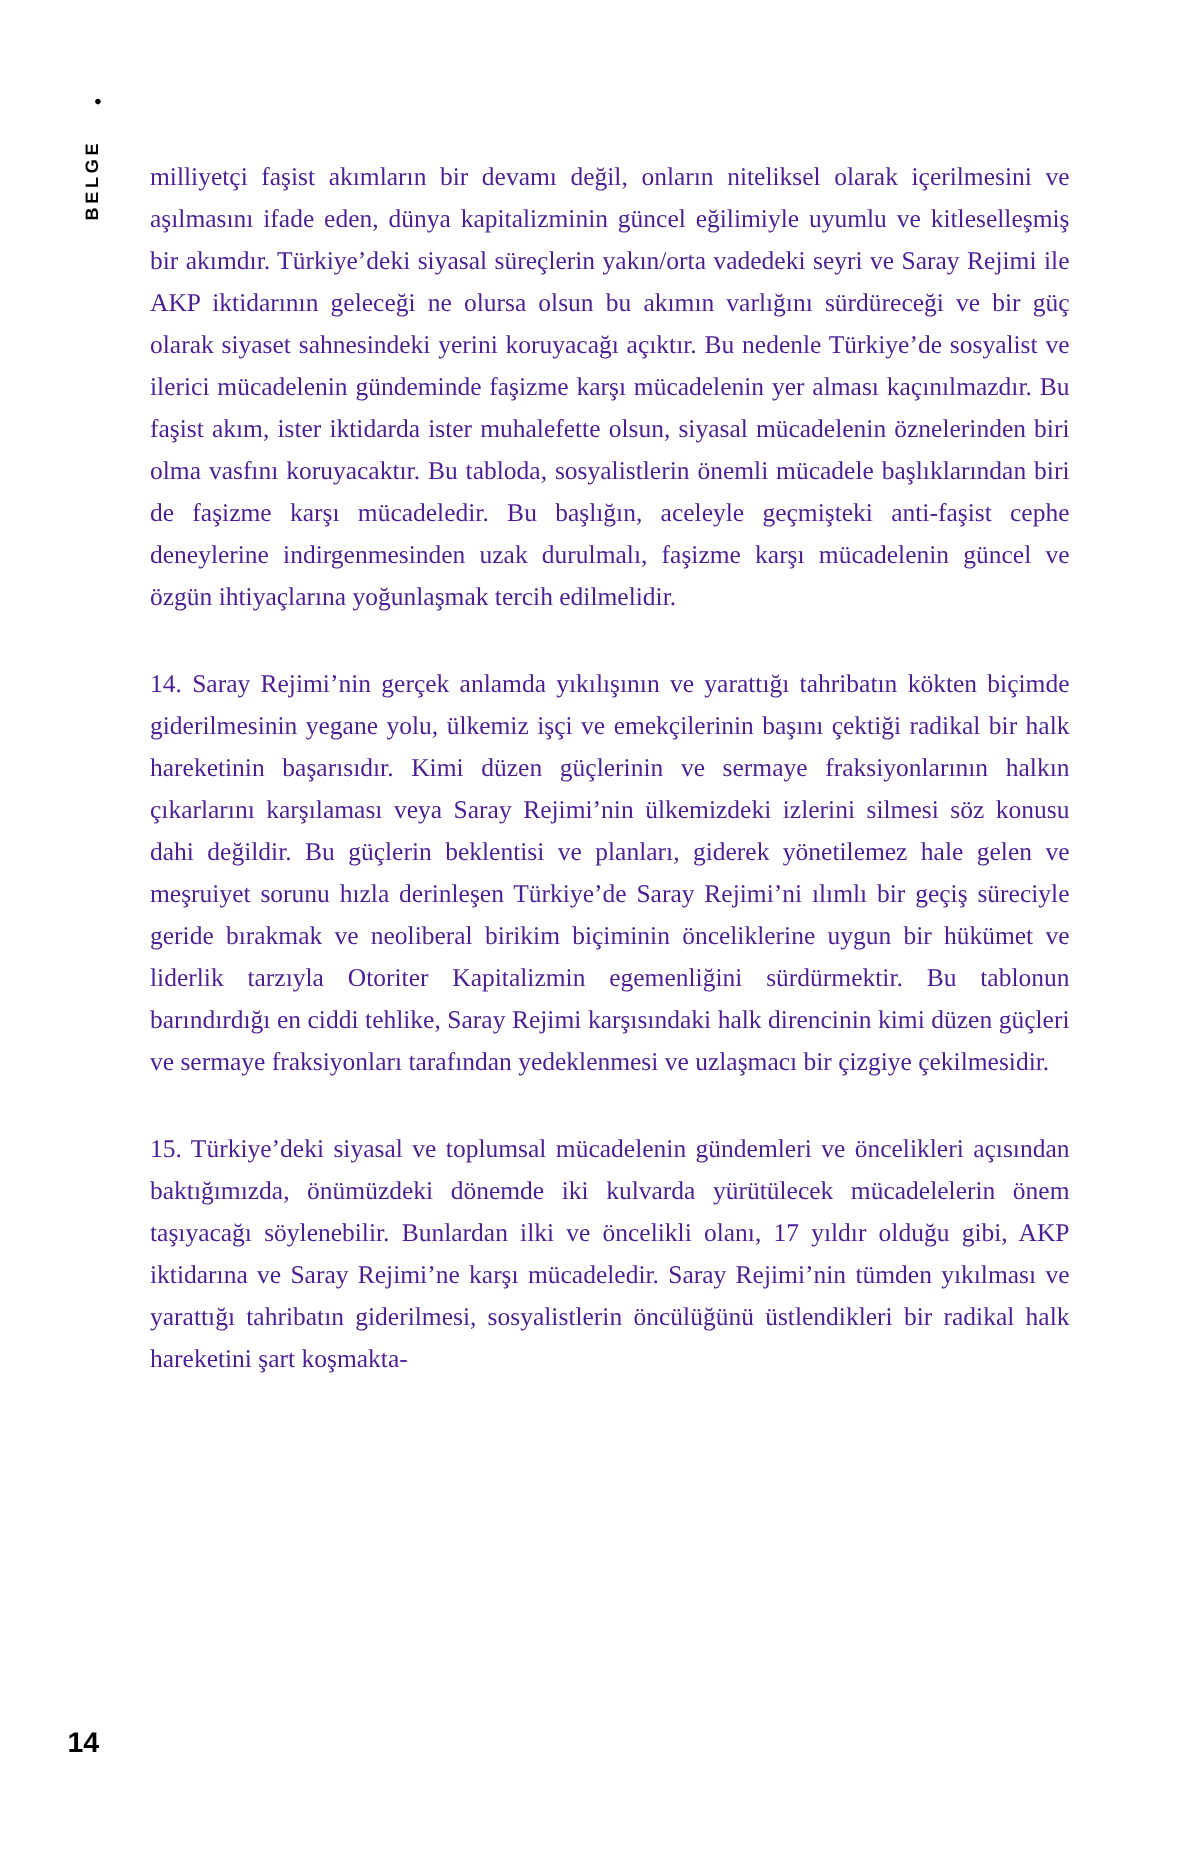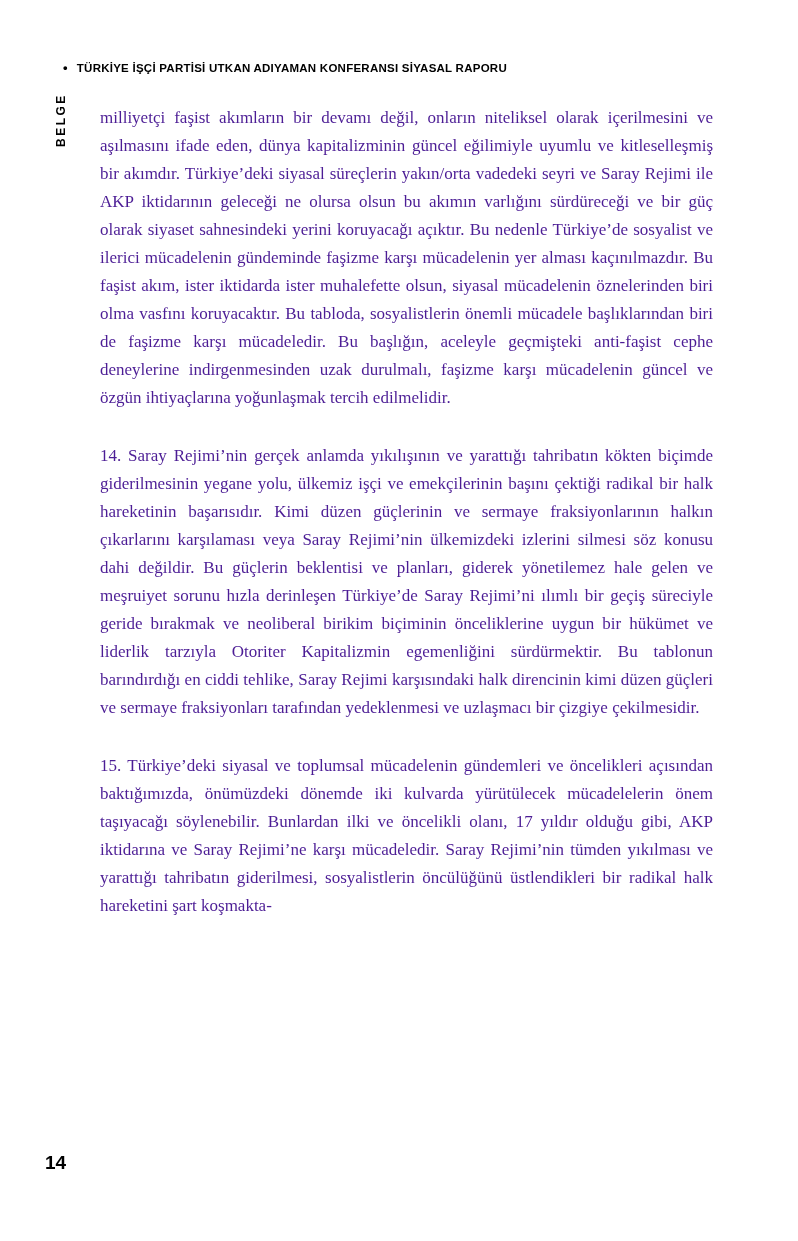--- a/index.html
+++ b/index.html
@@ -84,21 +84,20 @@
     color: #000000;
   }
 </style>
 </head>
 <body>
 
 <div class="page">
 
   <header class="page-header">
     <span class="bullet">•</span>
-    <span class="header-title">TÜRKİYE İŞÇİ PARTİSİ UTKAN ADIYAMAN KONFERANSI SİYASAL RAPORU</span>
   </header>
 
   <div class="side-label">BELGE</div>
 
   <main class="body-text">
     <p>milliyetçi faşist akımların bir devamı değil, onların niteliksel olarak içerilmesini ve aşılmasını ifade eden, dünya kapitalizminin güncel eğilimiyle uyumlu ve kitleselleşmiş bir akımdır. Türkiye’deki siyasal süreçlerin yakın/orta vadedeki seyri ve Saray Rejimi ile AKP iktidarının geleceği ne olursa olsun bu akımın varlığını sürdüreceği ve bir güç olarak siyaset sahnesindeki yerini koruyacağı açıktır. Bu nedenle Türkiye’de sosyalist ve ilerici mücadelenin gündeminde faşizme karşı mücadelenin yer alması kaçınılmazdır. Bu faşist akım, ister iktidarda ister muhalefette olsun, siyasal mücadelenin öznelerinden biri olma vasfını koruyacaktır. Bu tabloda, sosyalistlerin önemli mücadele başlıklarından biri de faşizme karşı mücadeledir. Bu başlığın, aceleyle geçmişteki anti-faşist cephe deneylerine indirgenmesinden uzak durulmalı, faşizme karşı mücadelenin güncel ve özgün ihtiyaçlarına yoğunlaşmak tercih edilmelidir.</p>
     <p>14. Saray Rejimi’nin gerçek anlamda yıkılışının ve yarattığı tahribatın kökten biçimde giderilmesinin yegane yolu, ülkemiz işçi ve emekçilerinin başını çektiği radikal bir halk hareketinin başarısıdır. Kimi düzen güçlerinin ve sermaye fraksiyonlarının halkın çıkarlarını karşılaması veya Saray Rejimi’nin ülkemizdeki izlerini silmesi söz konusu dahi değildir. Bu güçlerin beklentisi ve planları, giderek yönetilemez hale gelen ve meşruiyet sorunu hızla derinleşen Türkiye’de Saray Rejimi’ni ılımlı bir geçiş süreciyle geride bırakmak ve neoliberal birikim biçiminin önceliklerine uygun bir hükümet ve liderlik tarzıyla Otoriter Kapitalizmin egemenliğini sürdürmektir. Bu tablonun barındırdığı en ciddi tehlike, Saray Rejimi karşısındaki halk direncinin kimi düzen güçleri ve sermaye fraksiyonları tarafından yedeklenmesi ve uzlaşmacı bir çizgiye çekilmesidir.</p>
     <p>15. Türkiye’deki siyasal ve toplumsal mücadelenin gündemleri ve öncelikleri açısından baktığımızda, önümüzdeki dönemde iki kulvarda yürütülecek mücadelelerin önem taşıyacağı söylenebilir. Bunlardan ilki ve öncelikli olanı, 17 yıldır olduğu gibi, AKP iktidarına ve Saray Rejimi’ne karşı mücadeledir. Saray Rejimi’nin tümden yıkılması ve yarattığı tahribatın giderilmesi, sosyalistlerin öncülüğünü üstlendikleri bir radikal halk hareketini şart koşmakta-</p>
   </main>
 

